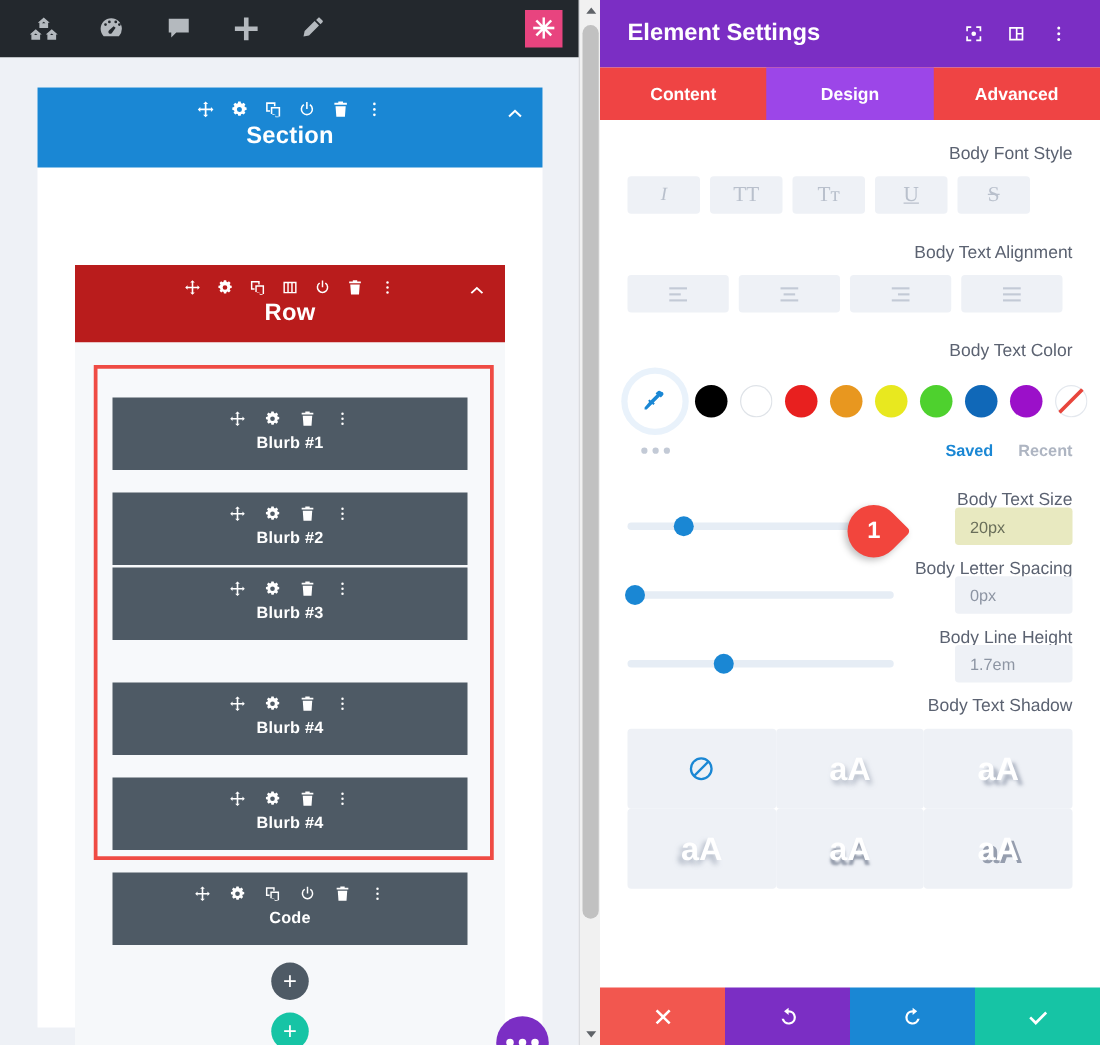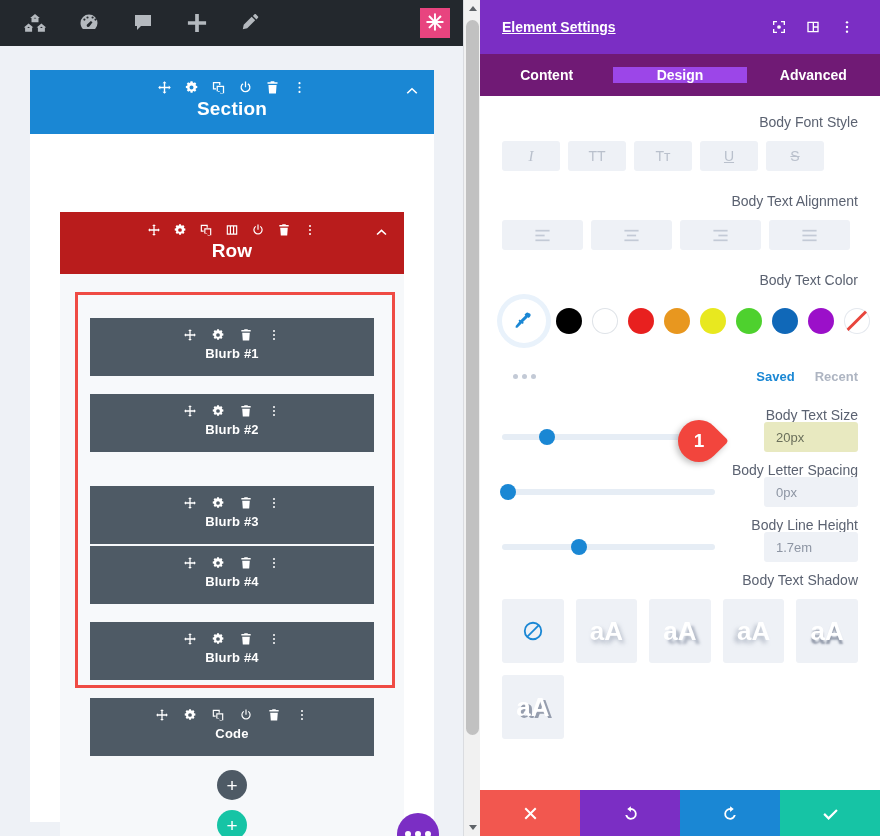--- a/index.html
+++ b/index.html
@@ -117,46 +117,46 @@
 
   
   .settings {
     position: relative; width: 400px; height: 836px; background: #ffffff;
     display: flex; flex-direction: column;
   }
   .set-header {
     height: 54px; background: #7b2ec4; display: flex; align-items: center;
     padding: 0 16px 0 22px;
   }
-  .set-title { color: #fff; font-size: 14px; font-weight: bold; flex: 1; text-decoration: underline; }
+  .set-title { color: #fff; font-size: 19px; font-weight: bold; flex: 1; }
   .hdr-icon { width: 34px; height: 34px; display: flex; align-items: center; justify-content: center; }
   .hdr-icon svg { fill: #fff; }
 
-  .tabs { height: 42px; background: #701a75; display: flex; align-items: center; }
+  .tabs { height: 42px; background: #ef4444; display: flex; }
   .tab {
     flex: 1; display: flex; align-items: center; justify-content: center;
     color: #fff; font-size: 14px; font-weight: bold;
   }
   .tab.active { background: #9c46e8; }
 
   .set-body {
     flex: 1; overflow: hidden; position: relative;
     padding: 18px 22px 0 22px;
     text-align: right;
   }
   .field { margin-bottom: 22px; }
   .f-label {
     font-size: 14px; color: #5b6271; margin-bottom: 11px; font-weight: normal;
   }
 
   .btn-group { display: flex; gap: 8px; }
   .ctl-btn {
     height: 30px; background: #eef1f6; border-radius: 3px;
     display: flex; align-items: center; justify-content: center;
-    color: #b9c0cc; font-size: 14px;
+    color: #b9c0cc; font-size: 17px; font-family: Liberation Serif, serif;
   }
   .style-btn { width: 58px; }
   .align-btn { width: 81px; }
   .align-btn svg { fill: #c3cad6; }
 
   .swatch-row { display: flex; align-items: center; gap: 10px; }
   .pipette {
     width: 44px; height: 44px; border-radius: 50%; background: #fff;
     box-shadow: 0 0 0 5px #e9f2fb; display: flex; align-items: center; justify-content: center;
     flex: 0 0 auto;
@@ -167,21 +167,21 @@
   }
   .sw.white { background: #ffffff; box-shadow: inset 0 0 0 1px #dfe3e8; }
   .sw.none {
     background: #fff; box-shadow: inset 0 0 0 1px #e4e8ee; position: relative; overflow: hidden;
   }
   .sw.none::after {
     content: ""; position: absolute; left: -3px; top: 11px; width: 32px; height: 3px;
     background: #e8453c; transform: rotate(-45deg);
   }
   .sw-sub {
-    display: flex; align-items: center; margin-top: 24px; height: 18px;
+    display: flex; align-items: center; margin-top: 8px; height: 18px;
   }
   .dots3 { display: flex; gap: 4px; margin-left: 11px; }
   .dots3 i { width: 5px; height: 5px; border-radius: 50%; background: #c3cad6; display: block; }
   .sw-links { margin-left: auto; display: flex; gap: 20px; }
   .lnk-saved { color: #1a87d4; font-size: 13px; font-weight: bold; }
   .lnk-recent { color: #aeb5c2; font-size: 13px; font-weight: bold; }
 
   .slider-row { display: flex; align-items: center; gap: 0; position: relative; }
   .track {
     position: relative; height: 6px; border-radius: 3px; background: #e6edf5;
@@ -208,21 +208,21 @@
     background: #f2453d; border-radius: 50% 8% 50% 50%;
     transform: rotate(45deg);
     box-shadow: 0 3px 6px rgba(0,0,0,.25);
   }
   .badge-1 .num {
     position: absolute; left: 0; top: 0; width: 42px; height: 42px;
     display: flex; align-items: center; justify-content: center;
     color: #fff; font-size: 19px; font-weight: bold;
   }
 
-  .shadow-grid { display: grid; grid-template-columns: repeat(5, 1fr); gap: 12px; }
+  .shadow-grid { display: grid; grid-template-columns: repeat(3, 1fr); }
   .shadow-cell {
     height: 64px; background: #eef1f6; border-radius: 3px;
     display: flex; align-items: center; justify-content: center;
   }
   .shadow-cell .aa {
     color: #ffffff; font-size: 26px; font-weight: bold; line-height: 1;
   }
   .noshadow svg { fill: none; stroke: #1a87d4; stroke-width: 2; }
 
   .set-footer { height: 46px; display: flex; }
@@ -419,21 +419,21 @@
               <svg width="14" height="14" viewBox="0 0 24 24">
                 <circle cx="12" cy="5" r="1.7"></circle>
                 <circle cx="12" cy="12" r="1.7"></circle>
                 <circle cx="12" cy="19" r="1.7"></circle>
               </svg>
             </span>
         </div>
         <div class="bar-label">Blurb #2</div>
       </div>
 
-      <div class="module" style="top:440px">
+      <div class="module" style="top:408px">
         <div class="bar-icons">
           <span>
               <svg width="14" height="14" viewBox="0 0 24 24">
                 <path d="M12 2 8.8 5.2h2.1v5.7H5.2V8.8L2 12l3.2 3.2v-2.1h5.7v5.7H8.8L12 22l3.2-3.2h-2.1v-5.7h5.7v2.1L22 12l-3.2-3.2v2.1h-5.7V5.2h2.1z"></path>
               </svg>
             </span>
           <span>
               <svg width="14" height="14" viewBox="0 0 24 24">
                 <path d="M13.6 2h-3.2l-.4 2.1-1.5.6-1.8-1.2-2.3 2.3L5.7 7.6l-.6 1.5L3 9.5v3.2l2.1.4.6 1.5-1.2 1.8 2.3 2.3 1.8-1.2 1.5.6.4 2.1h3.2l.4-2.1 1.5-.6 1.8 1.2 2.3-2.3-1.2-1.8.6-1.5 2.1-.4V9.5l-2.1-.4-.6-1.5 1.2-1.8-2.3-2.3-1.8 1.2-1.5-.6zM12 8.8a3.2 3.2 0 1 1 0 6.4 3.2 3.2 0 0 1 0-6.4"></path>
               </svg>

